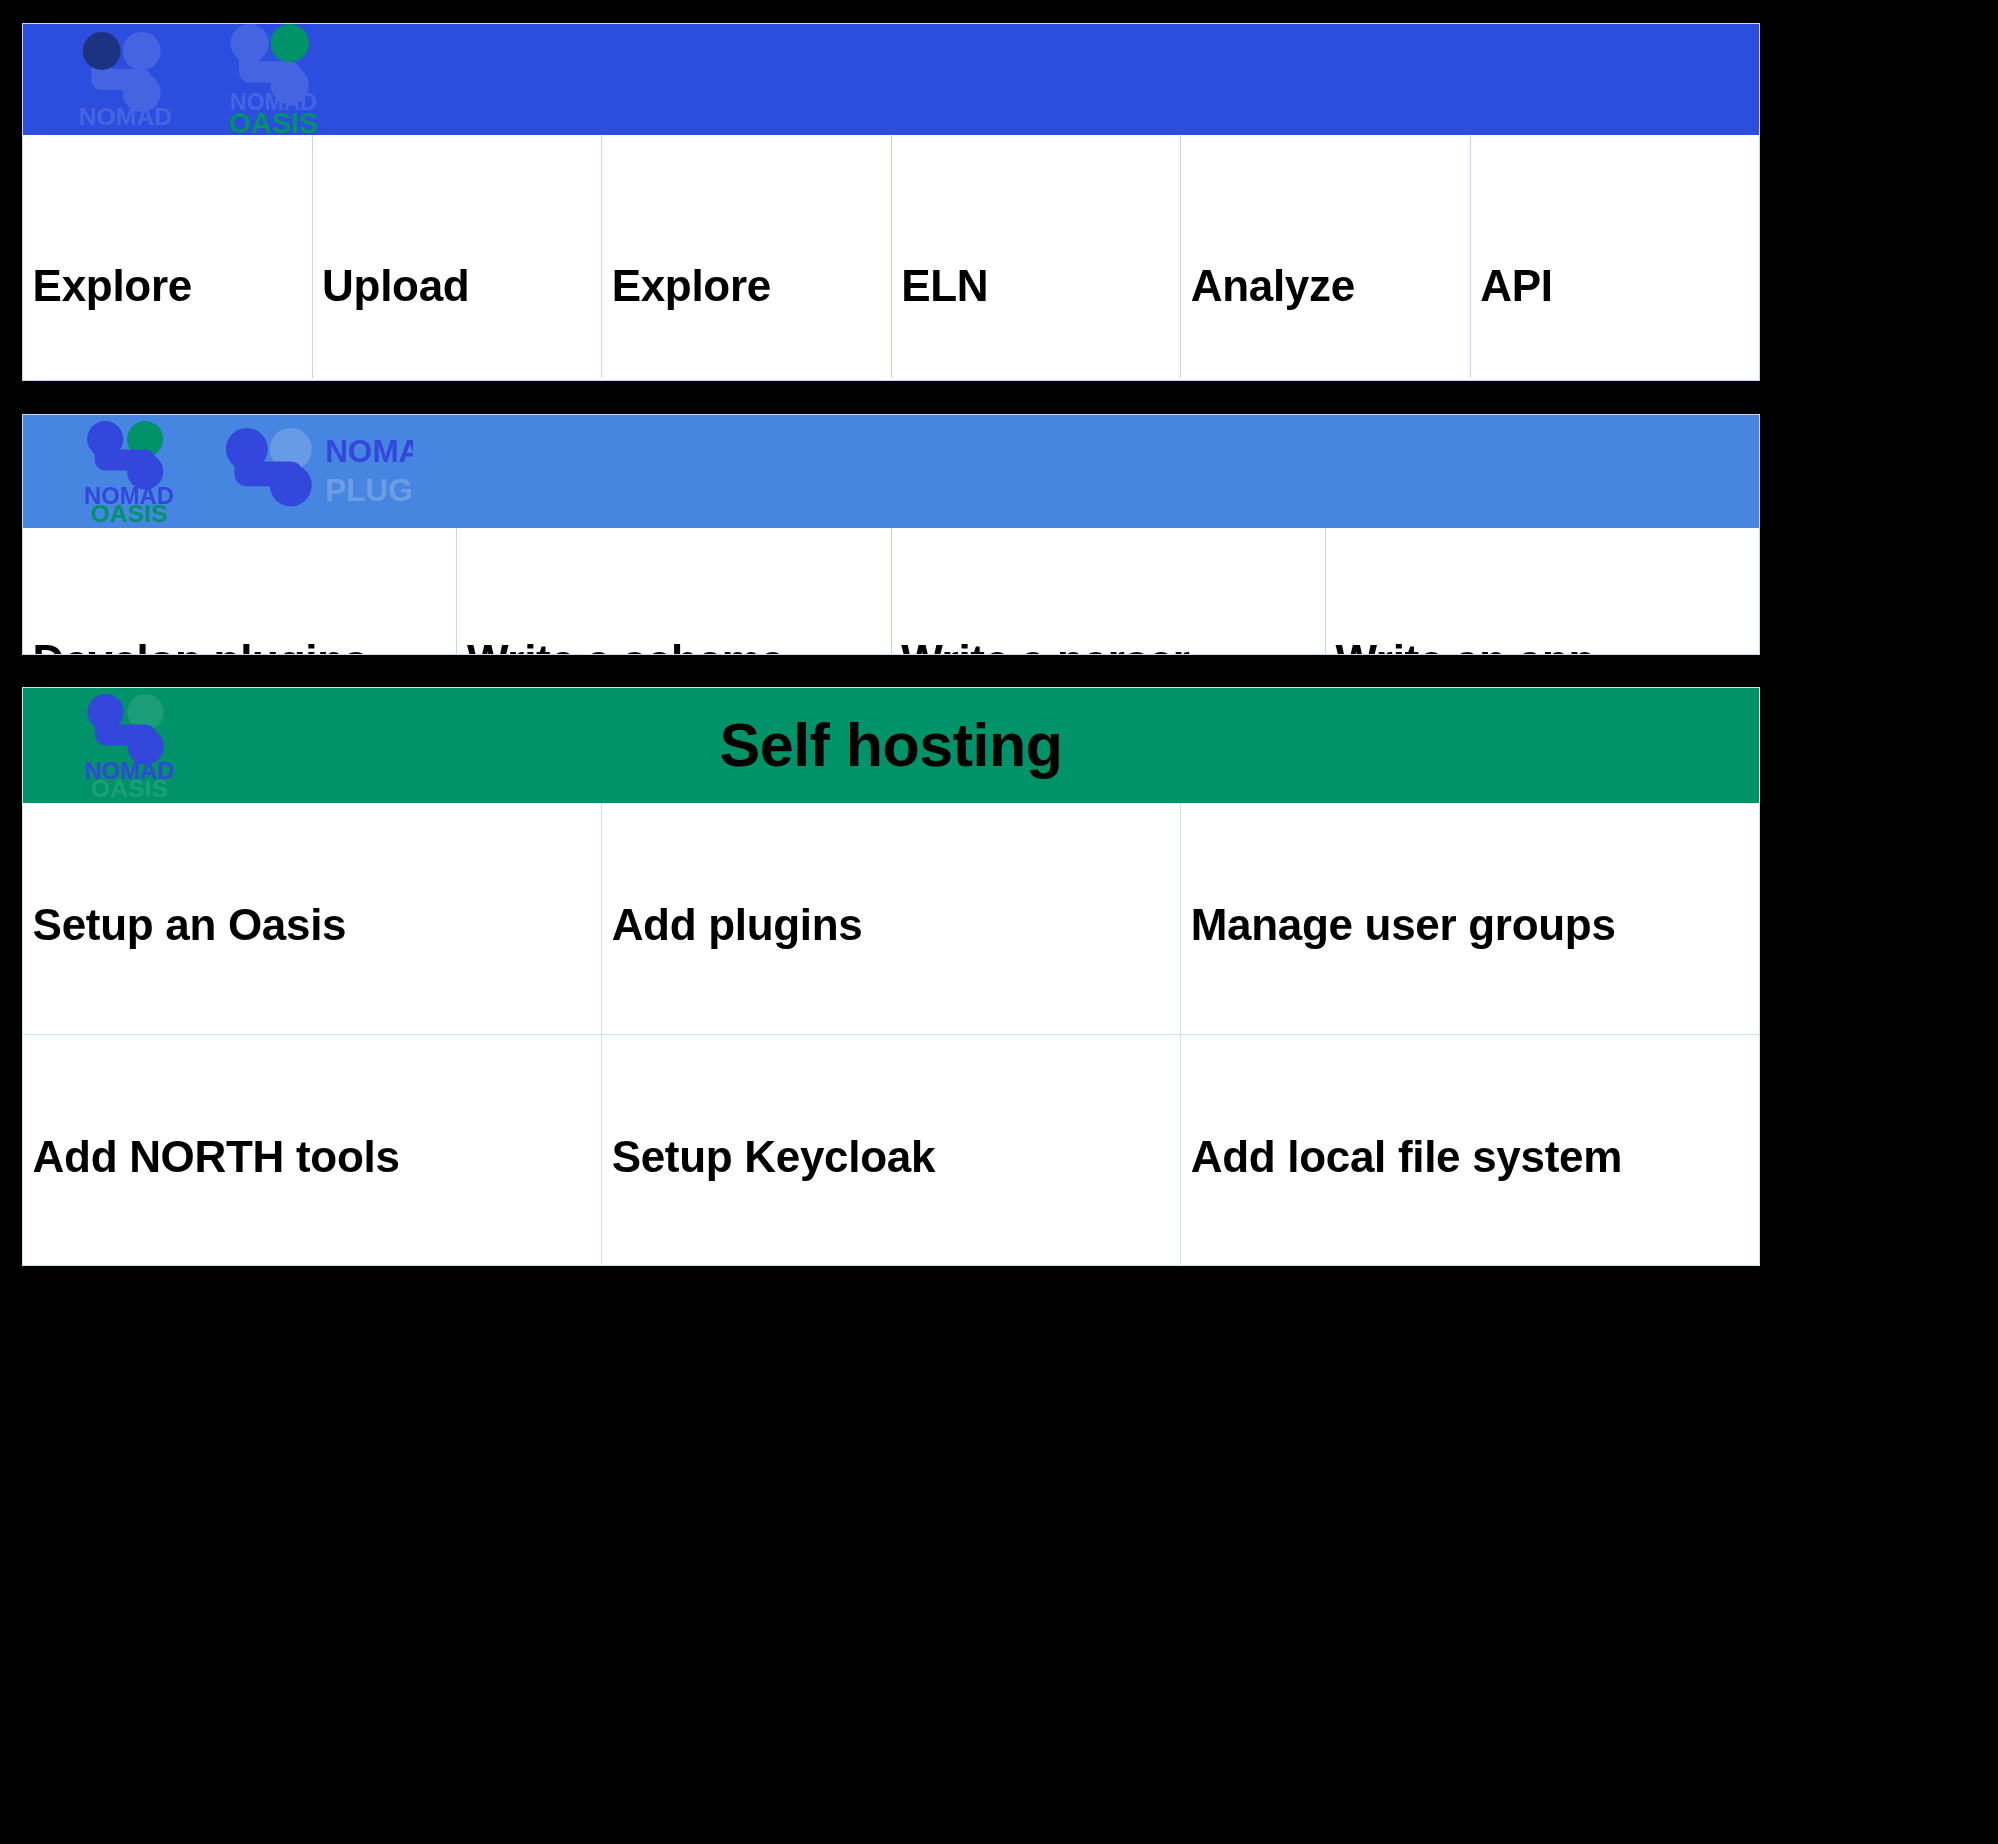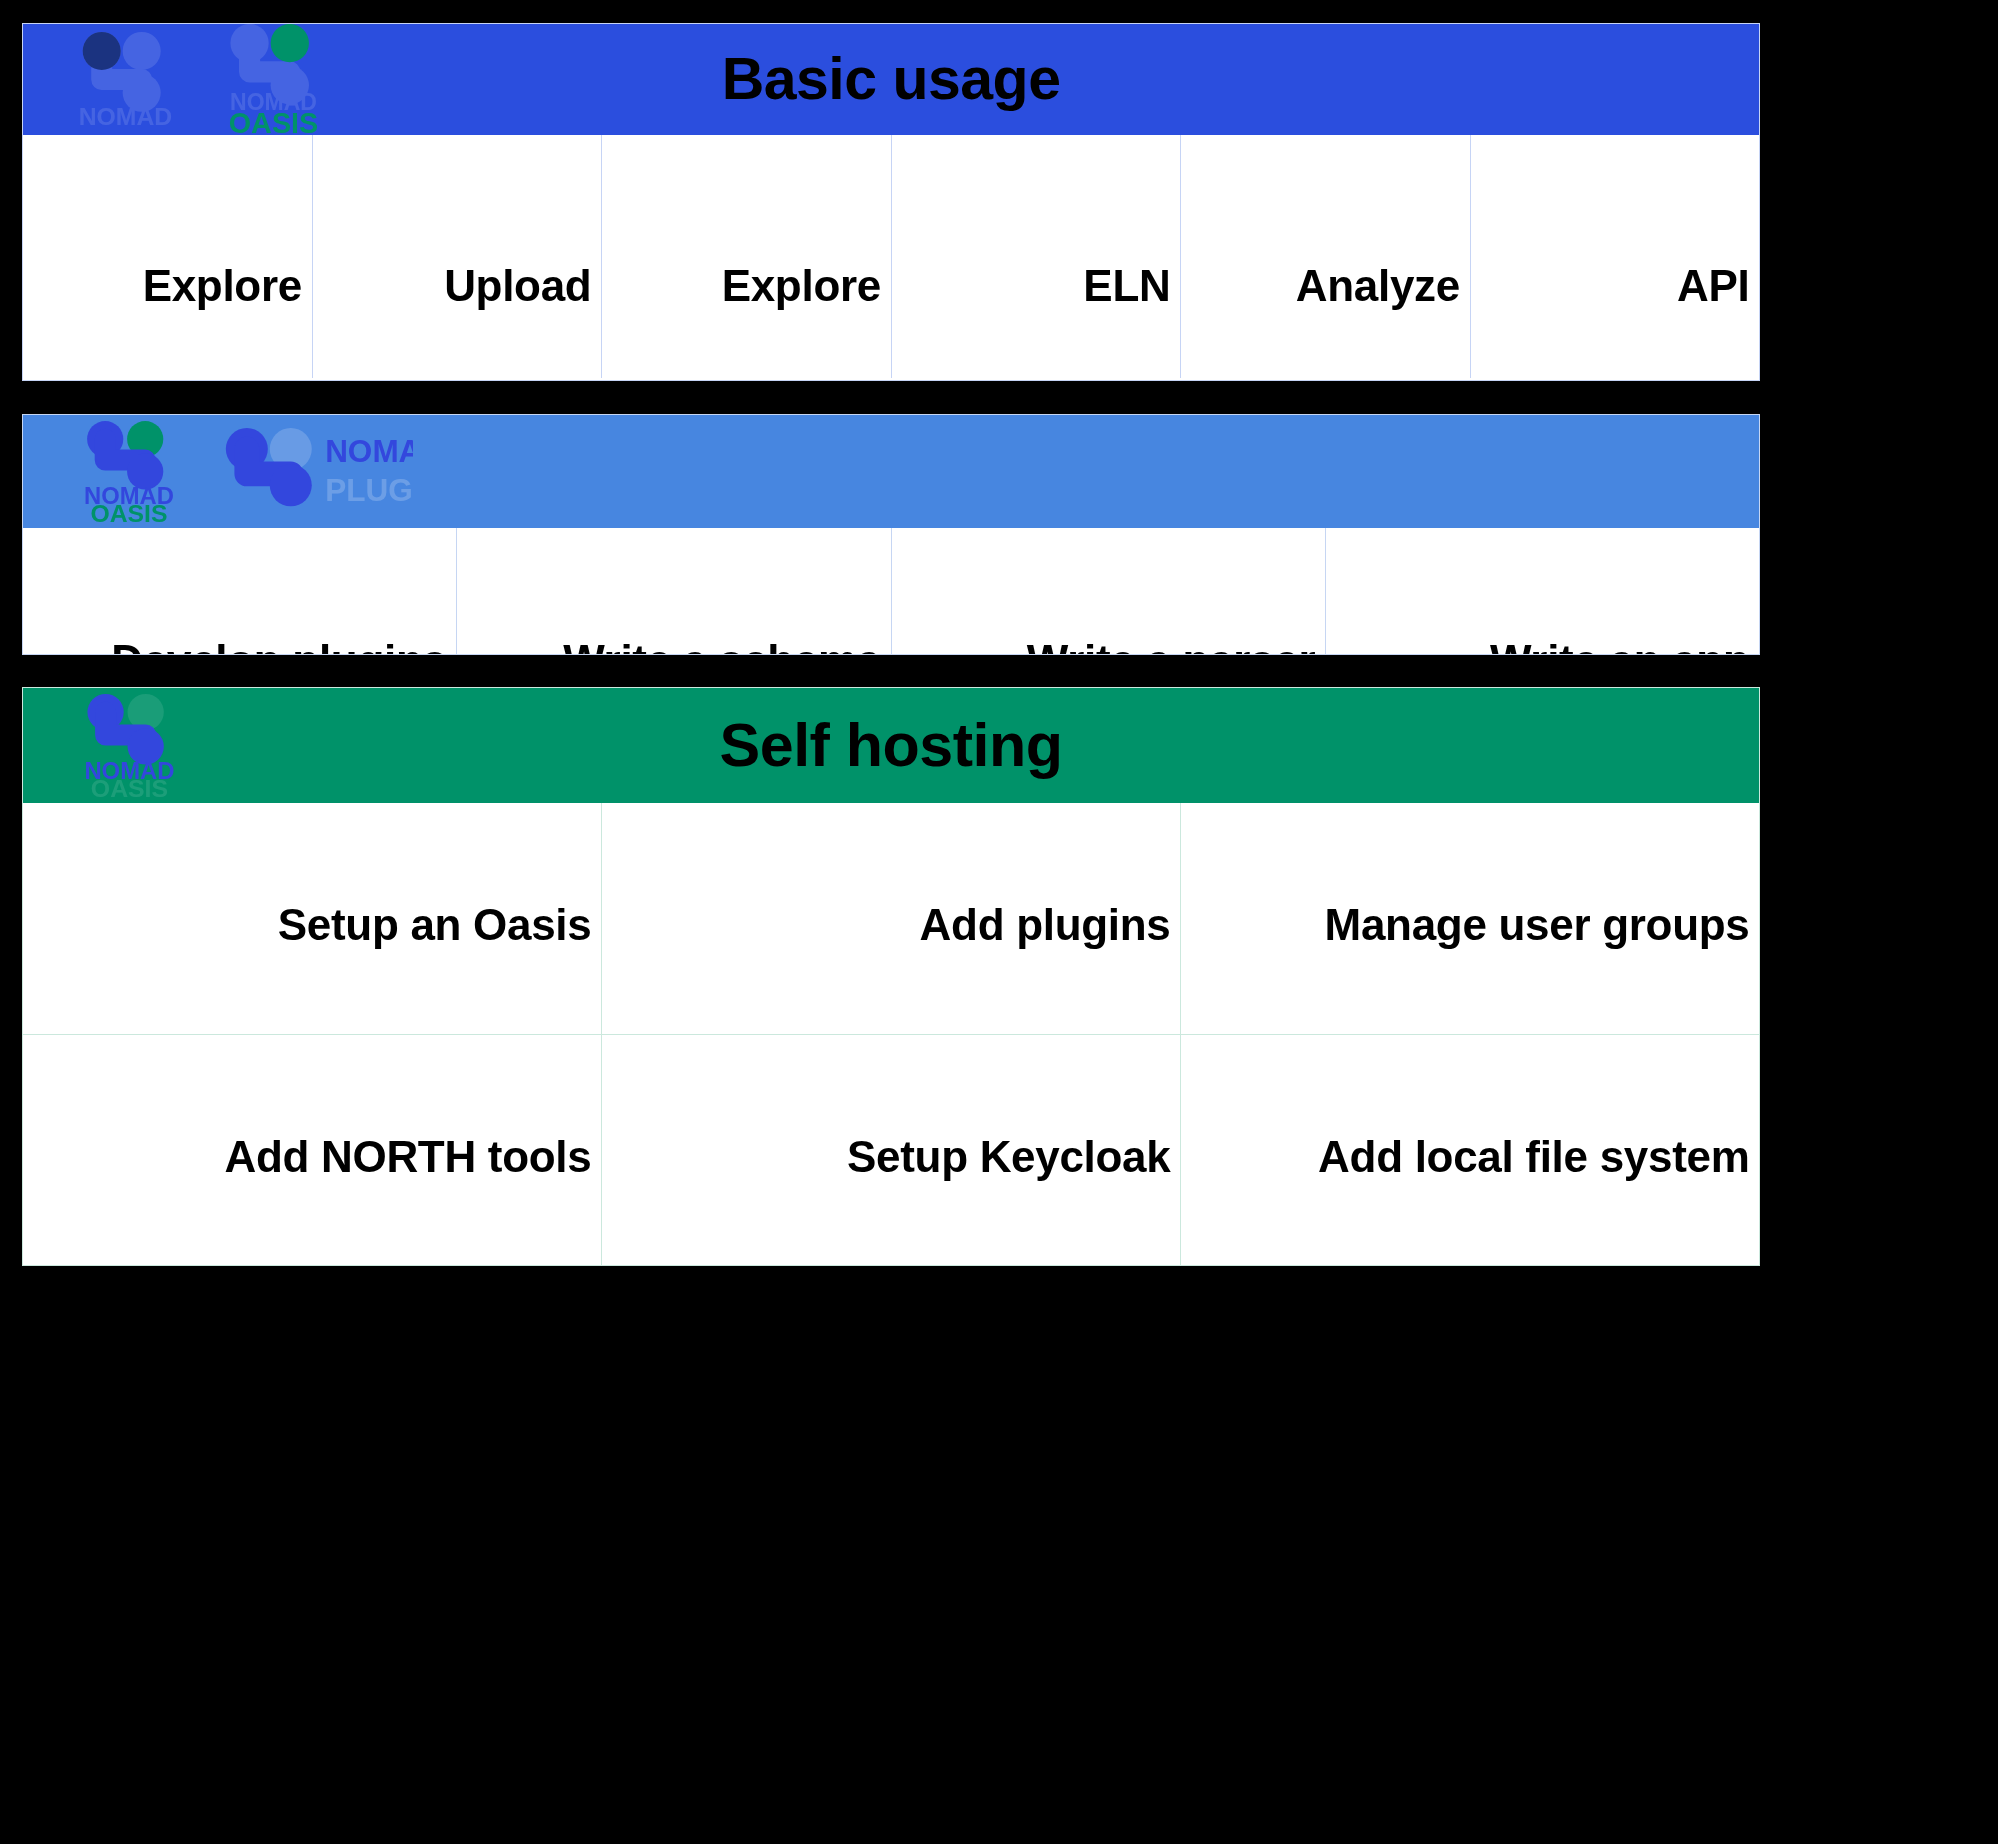--- a/index.html
+++ b/index.html
@@ -77,21 +77,21 @@
     width: 100%;
     box-sizing: border-box;
   }
   .cells + .cells { border-top: 1.9px solid var(--gridline); }
 
   .cell {
     flex: 1 1 0;
     box-sizing: border-box;
     display: flex;
     align-items: center;
-    justify-content: flex-end;
+    justify-content: flex-start;
     border-right: 1.9px solid var(--gridline);
     text-align: center;
     padding: 11.5px 9.6px;
   }
   .cell:last-child { border-right: none; }
   .cell .cell-label {
     font-size: 44px;
     font-weight: bold;
     color: #000000;
     line-height: 1.05;
@@ -169,21 +169,20 @@
               <path d="M36 22 L36 52 L78 52 L78 70" stroke="#ffffff" stroke-width="22" fill="none" stroke-linecap="round" stroke-linejoin="round"></path>
               <circle cx="78" cy="66" r="20" fill="#ffffff"></circle>
               <text x="61" y="92" font-family="Liberation Sans, sans-serif" font-size="24" font-weight="bold" fill="#ffffff" text-anchor="middle" font-stretch="condensed">NOMAD</text>
             </g>
             <circle cx="78" cy="22" r="20" fill="#009269"></circle>
             <text x="61" y="116" font-family="Liberation Sans, sans-serif" font-size="30" font-weight="bold" fill="#009269" text-anchor="middle" font-stretch="condensed">OASIS</text>
           </svg>
         </span>
       </div>
 
-      <span class="title">Basic usage</span>
     </div>
 
     <div class="cells">
       <div class="cell">
         <span class="cell-label">Explore</span>
       </div>
       <div class="cell">
         <span class="cell-label">Upload</span>
       </div>
       <div class="cell">

